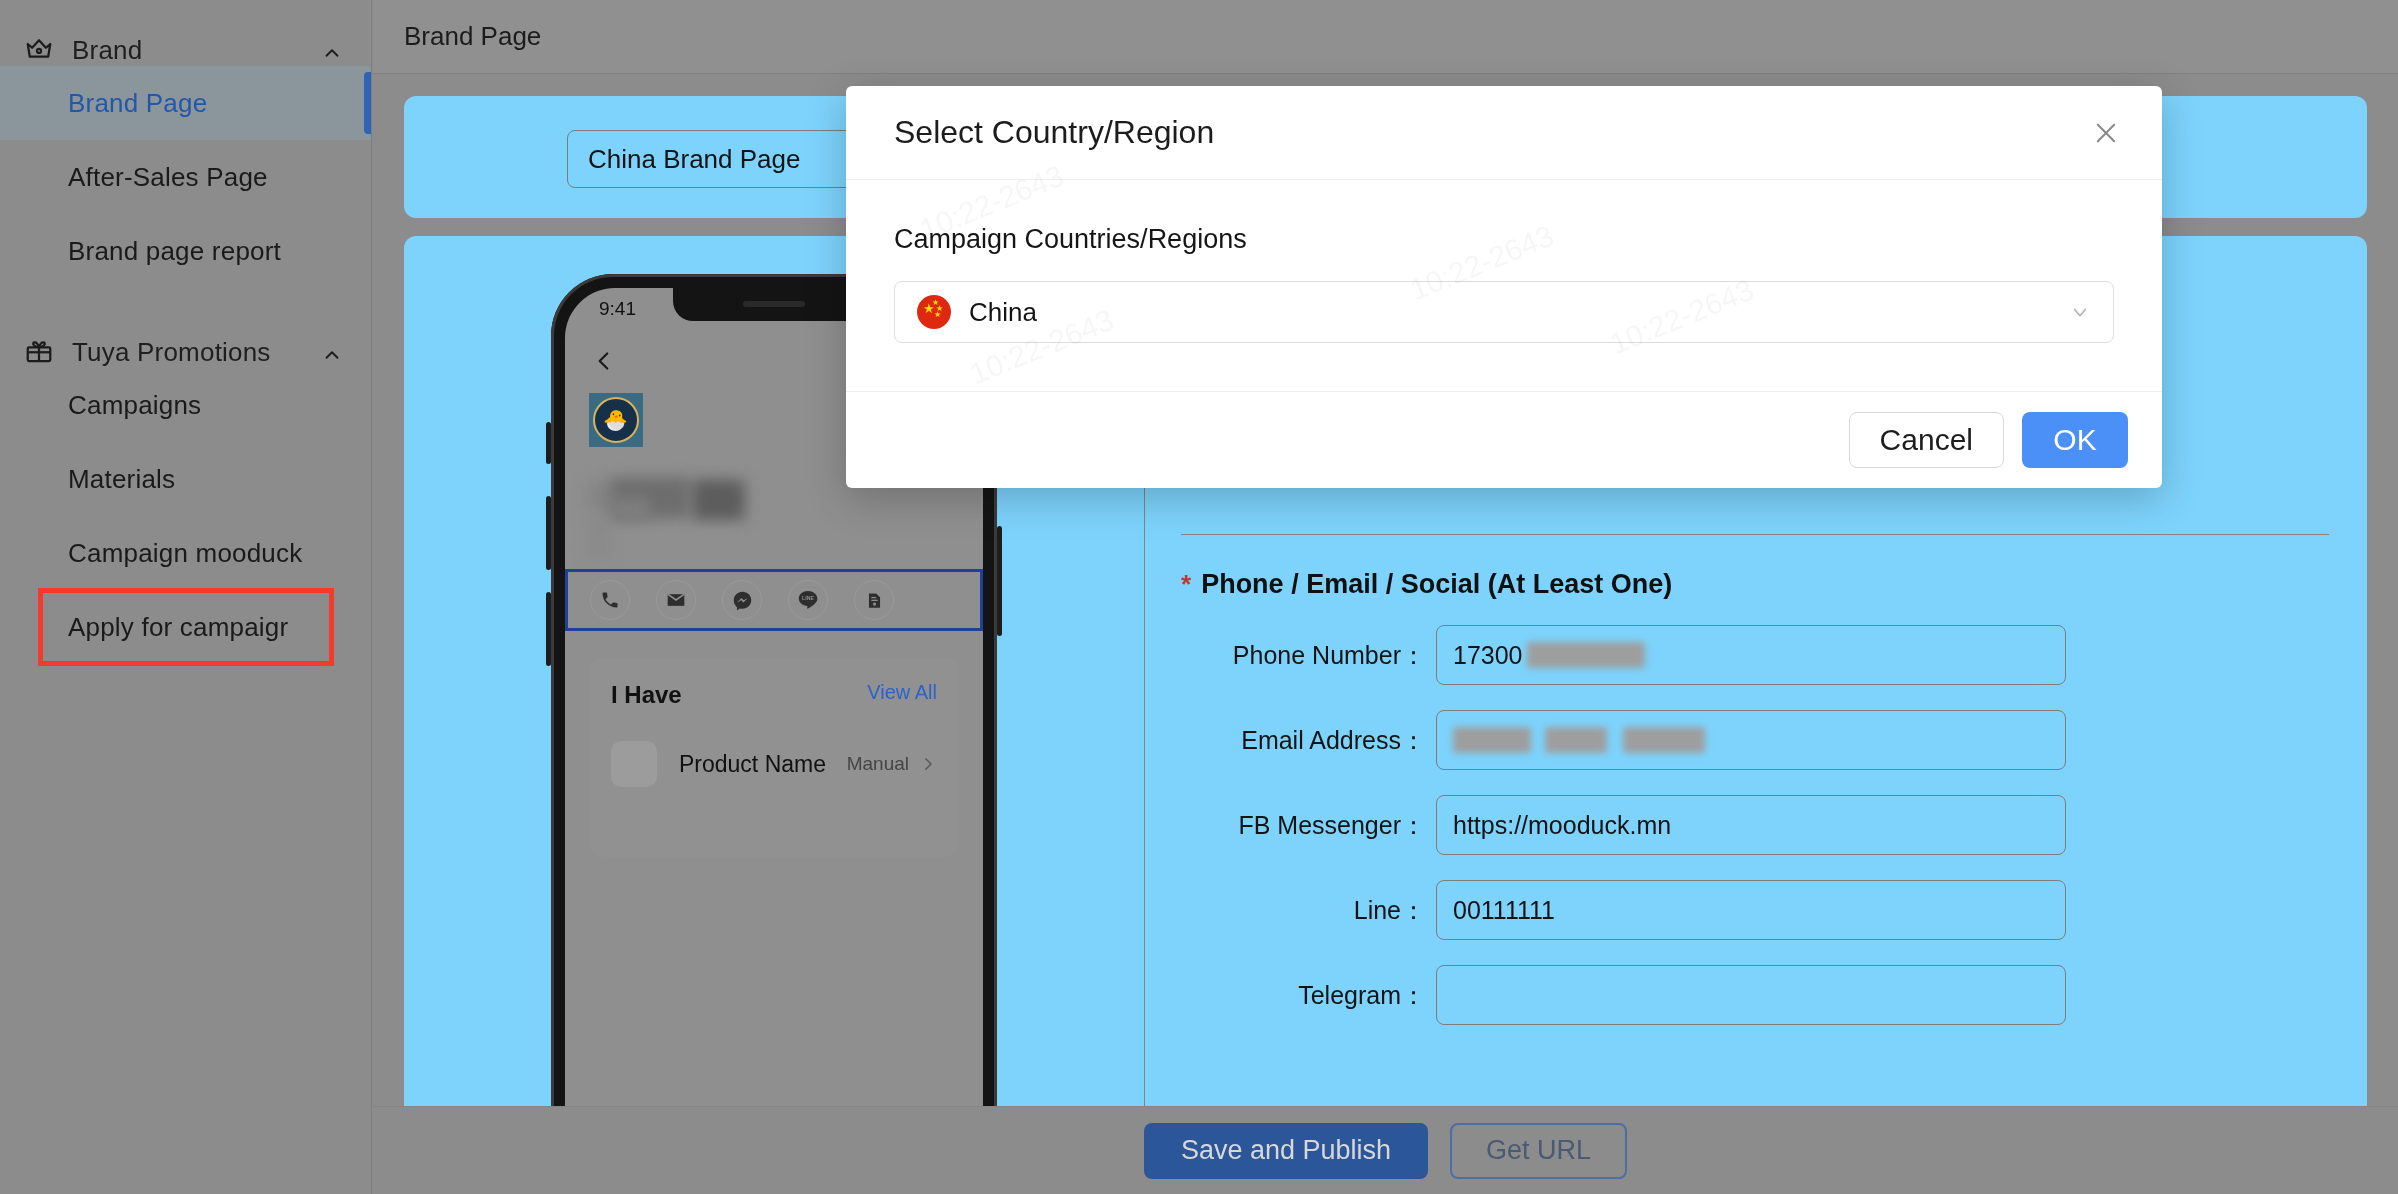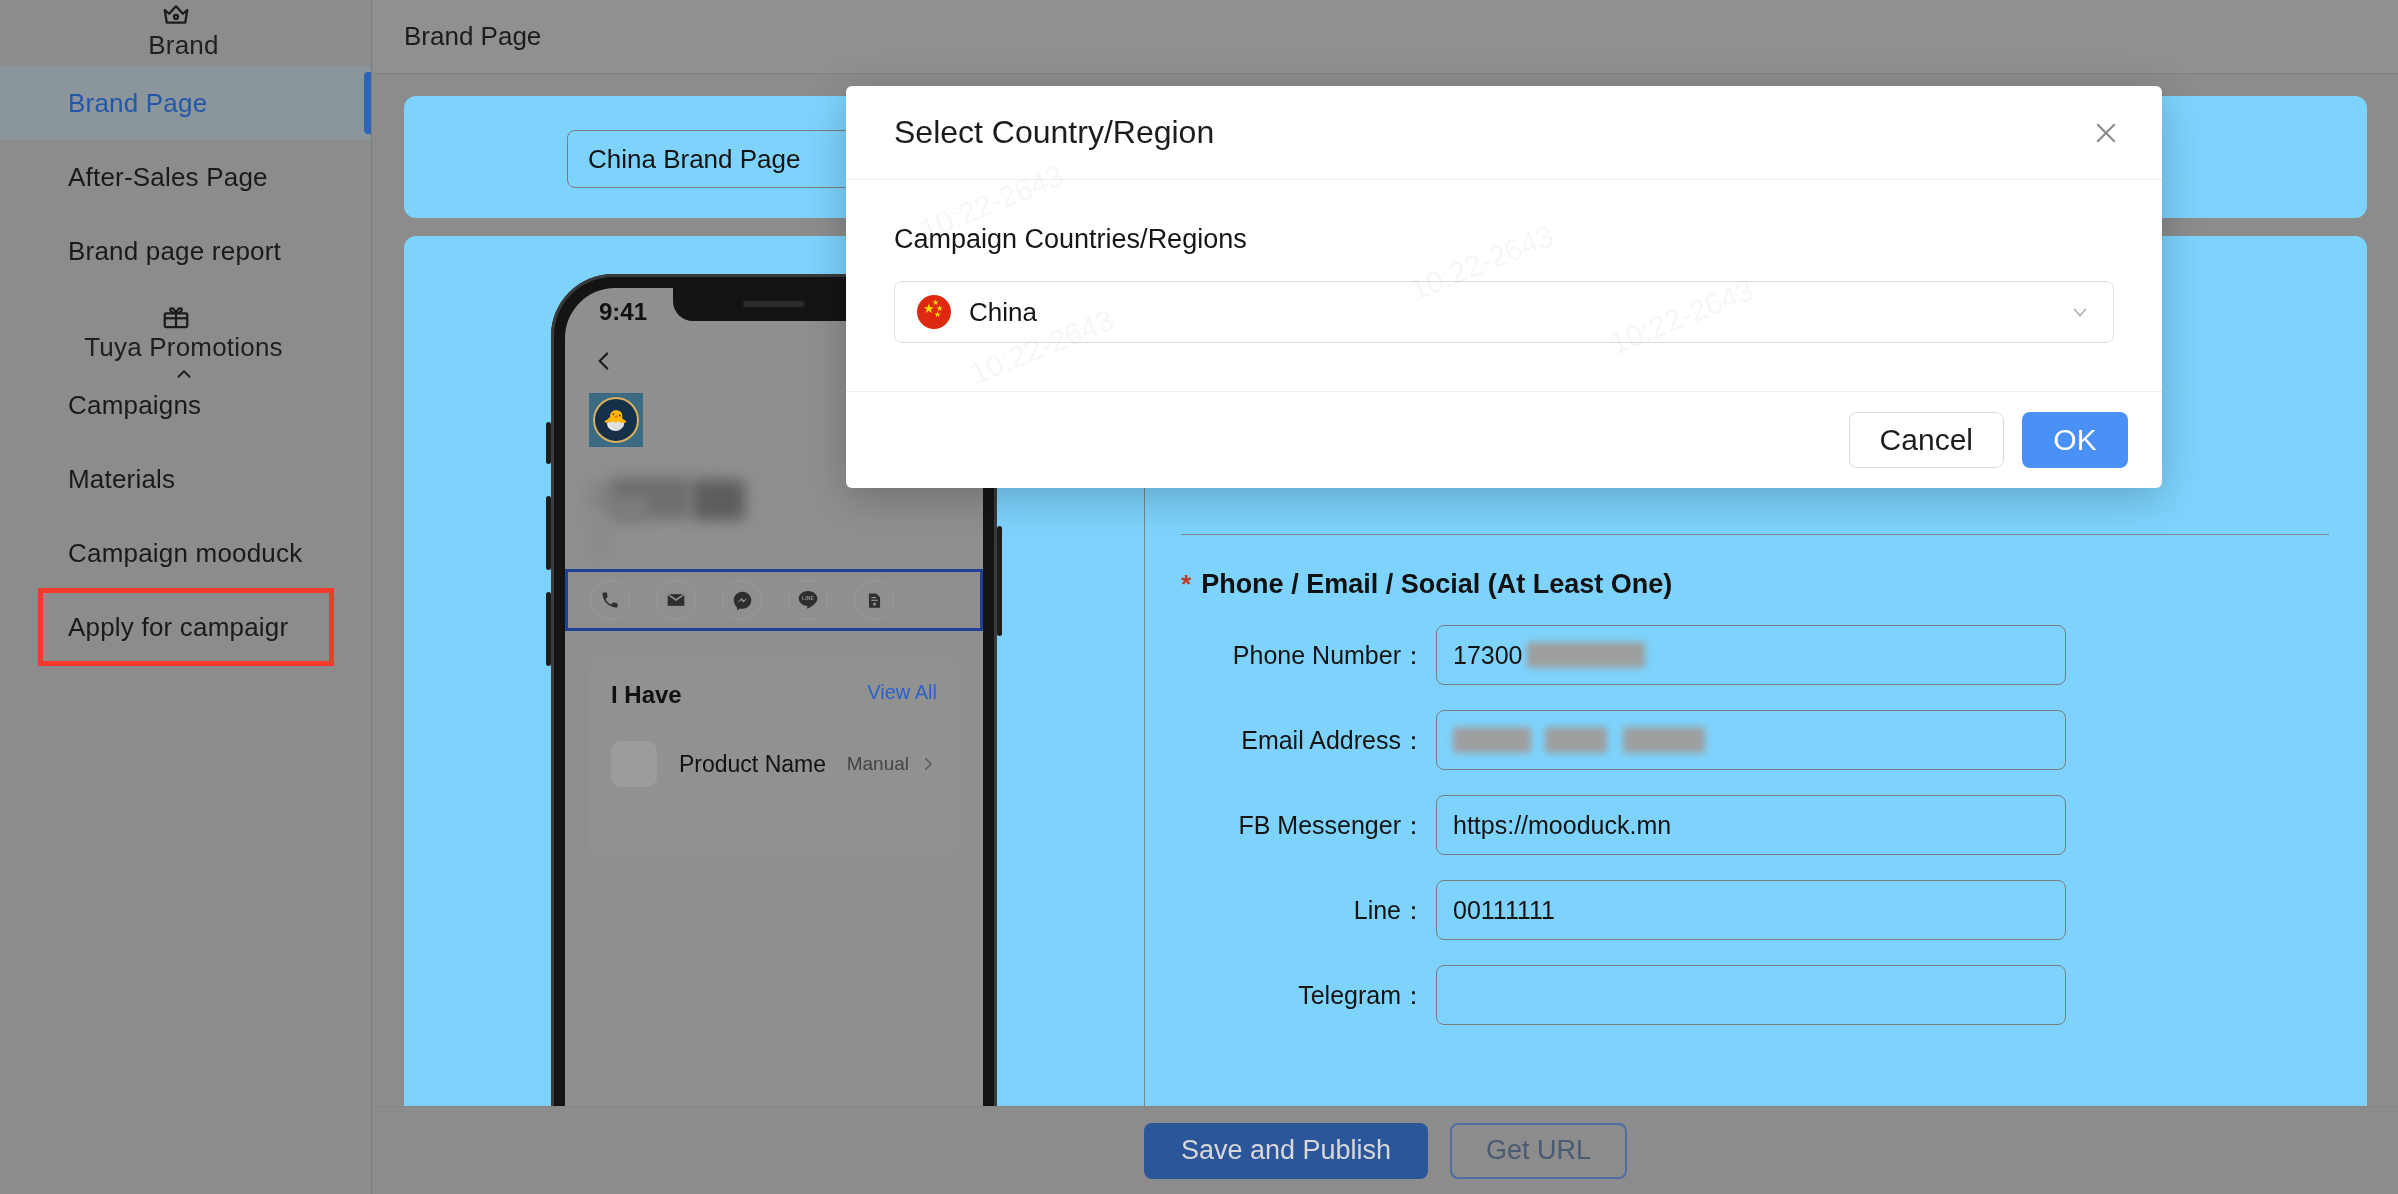--- a/index.html
+++ b/index.html
@@ -24,27 +24,26 @@
   #sidebar {
     position: absolute;
     left: 0; top: 0;
     width: 372px;
     height: 1194px;
     background: #8c8c8c;
     border-right: 1px solid #7e7e7e;
   }
   .nav-group-header {
     display: flex;
-    align-items: center;
+    align-items: flex-end;
     height: 66px;
     padding: 0 26px 0 22px;
     color: #1f1f1f;
     font-size: 26px;
     letter-spacing: .2px;
-    flex-direction: column;
   }
   .nav-group-header .ng-icon {
     width: 34px; height: 34px;
     margin-right: 16px;
     display: flex; align-items: center; justify-content: center;
     color: #1c1c1c;
   }
   .nav-group-header .ng-label { flex: 1; }
   .nav-group-header .ng-caret {
     width: 26px; height: 26px;
@@ -183,22 +182,22 @@
     position: absolute;
     left: 50%; top: 13px;
     transform: translateX(-50%);
     width: 62px; height: 6px;
     background: #2a2a2a;
     border-radius: 4px;
   }
   .status-time {
     position: absolute;
     left: 34px; top: 10px;
-    font-size: 24px;
-    font-weight: bold;
+    font-size: 19px;
+    font-weight: normal;
     color: #111;
   }
   .phone-back {
     position: absolute;
     left: 26px; top: 60px;
     font-size: 30px;
     color: #1a1a1a;
     line-height: 1;
   }
   .brand-logo {

